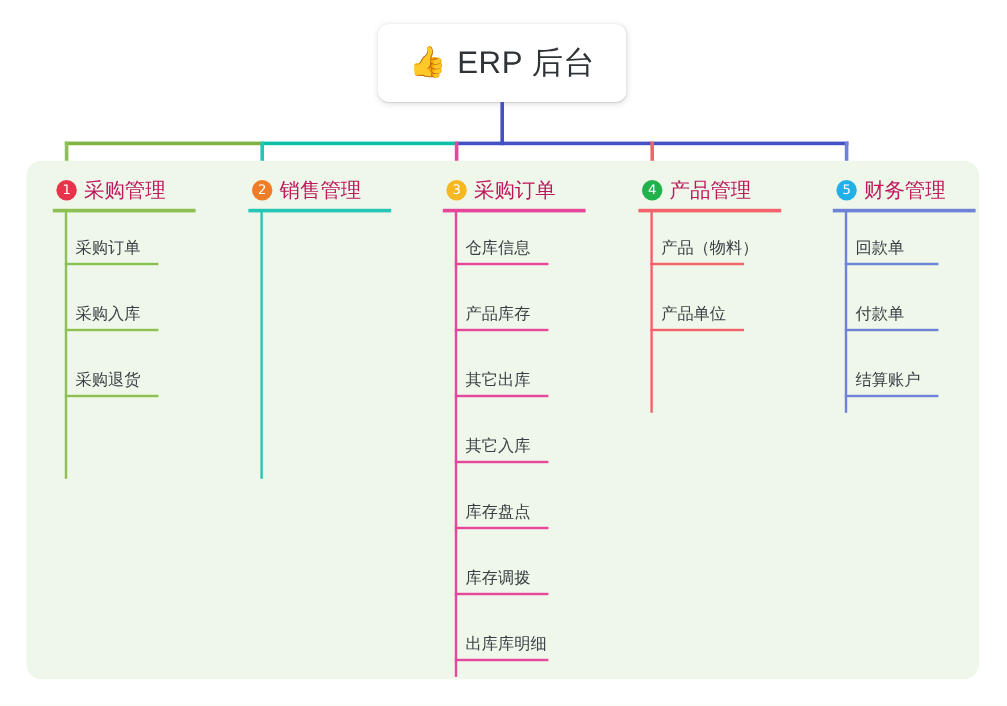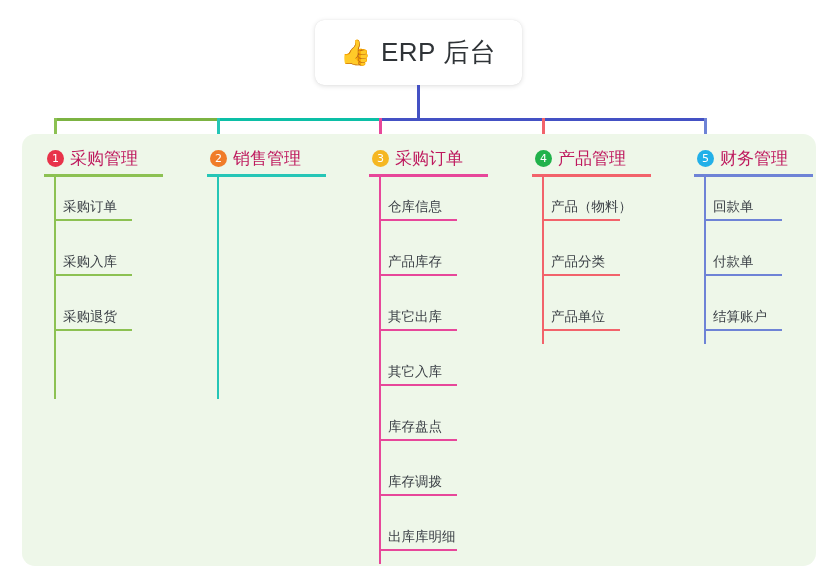--- a/index.html
+++ b/index.html
@@ -227,24 +227,20 @@
         <span class="badge" style="background: rgb(33, 178, 75);">4</span>
         <span class="col-title">产品管理</span>
       </div>
       <div class="head-rule" style="background: rgb(242, 99, 107);"></div>
       <div class="items">
         <div class="item">
           <span class="item-label">产品（物料）</span>
           <div class="item-rule" style="background: rgb(242, 99, 107);"></div>
         </div>
         <div class="item">
-          <span class="item-label">产品分类</span>
-          <div class="item-rule" style="background: rgb(242, 99, 107);"></div>
-        </div>
-        <div class="item">
           <span class="item-label">产品单位</span>
           <div class="item-rule" style="background: rgb(242, 99, 107);"></div>
         </div>
       </div>
       <div class="stem" style="background: rgb(242, 99, 107); height: 168px;"></div>
     </div>
     <div class="column" style="left: 683px;">
       <div class="col-head">
         <span class="badge" style="background: rgb(34, 176, 232);">5</span>
         <span class="col-title">财务管理</span>

